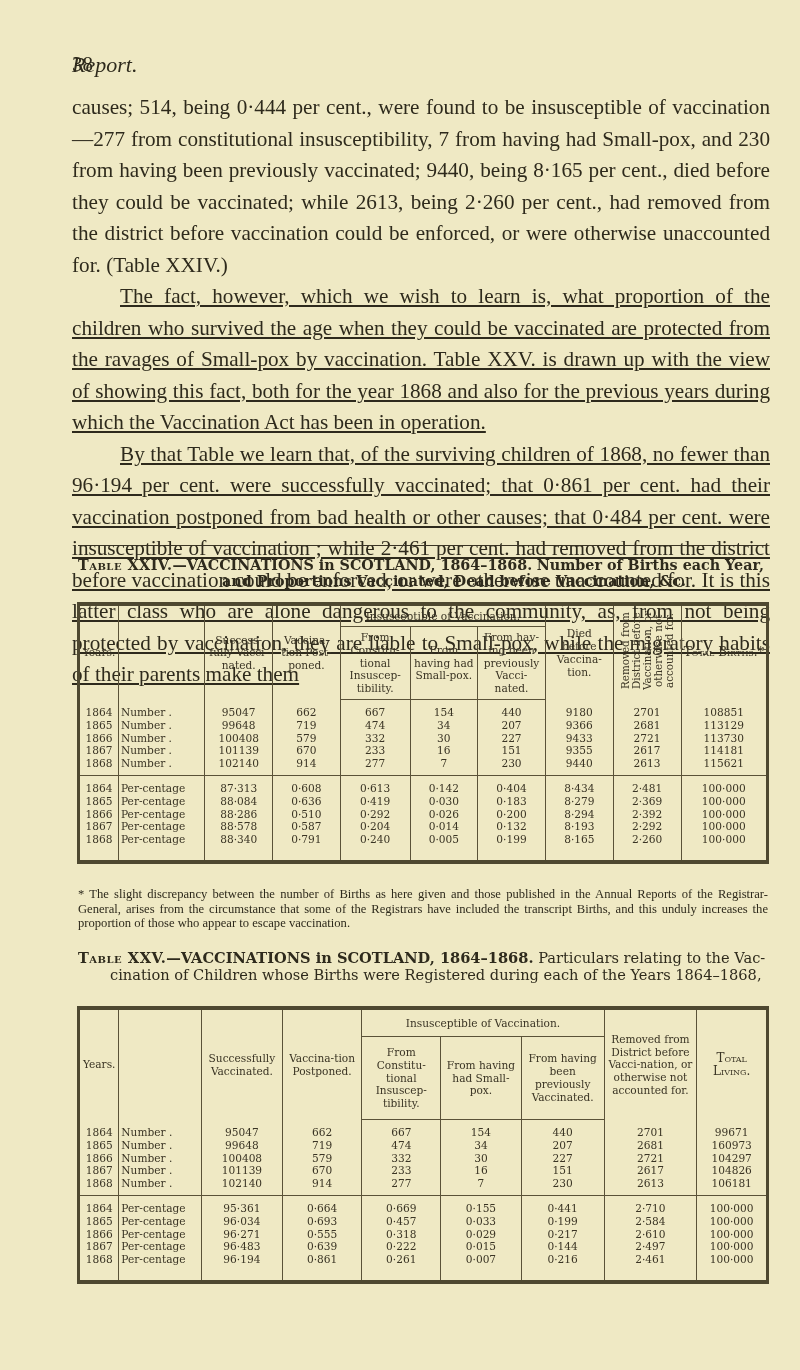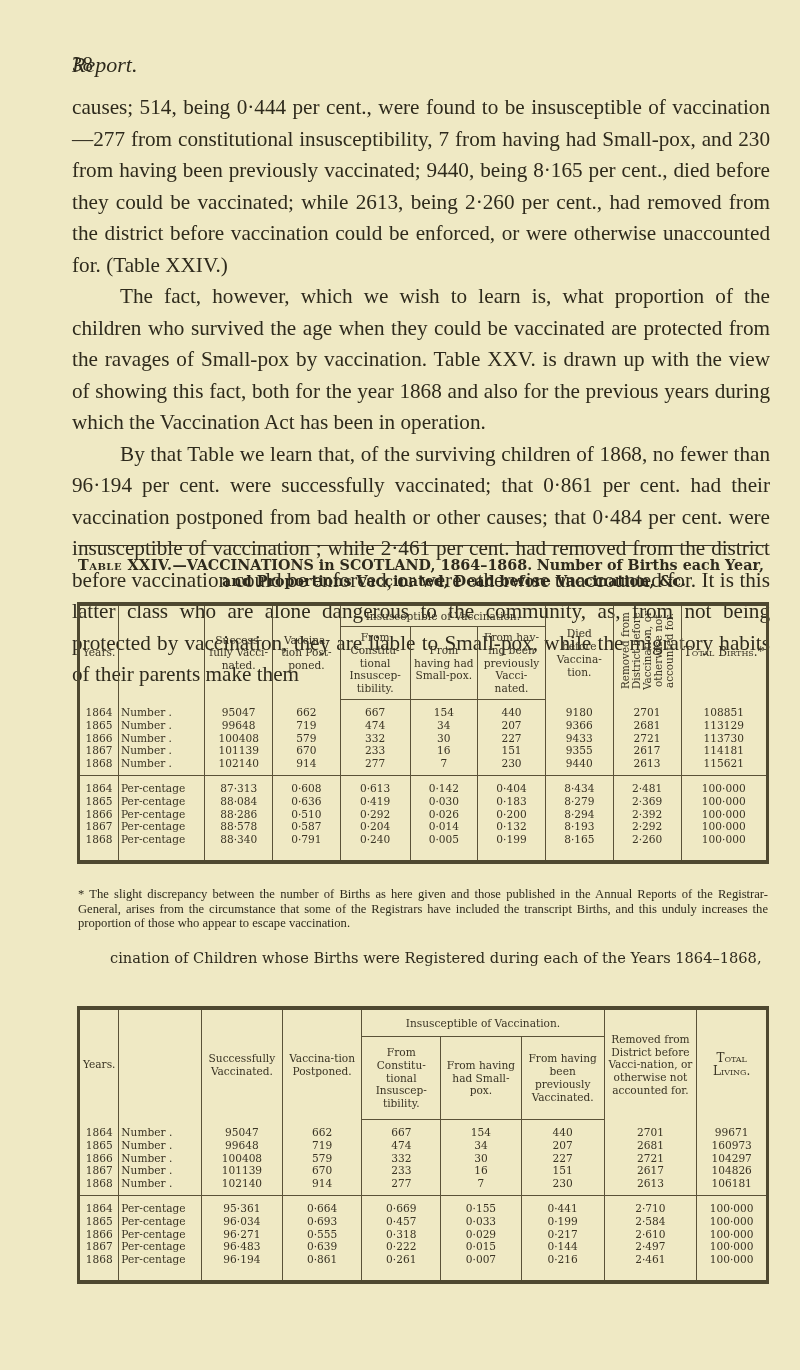--- a/index.html
+++ b/index.html
@@ -10,21 +10,21 @@
     font-family: "Liberation Serif", "DejaVu Serif", serif;
     position: relative;
   }
   .page { position: absolute; left: 0; top: 0; width: 800px; height: 1370px; }
   .running-head { position: absolute; top: 52px; left: 72px; width: 698px; height: 30px; }
   .page-number { position: absolute; left: 0; top: 0; font-size: 21px; }
   .running-title { position: absolute; left: 0; right: 0; text-align: left; top: 0; font-size: 22px; font-style: italic; padding-right: 60px; }
 
   .body-text { position: absolute; left: 72px; top: 92px; width: 698px; font-size: 21.2px; line-height: 31.5px; text-align: justify; }
   .body-text p { margin: 0; }
-  .body-text p.indent { text-indent: 48px; }
+  .body-text p.indent { text-indent: 48px; text-decoration: underline; }
 
   .rule { position: absolute; left: 78px; width: 690px; top: 545px; border-top: 1.5px solid #3a3424; }
 
   .caption { position: absolute; left: 78px; width: 690px; font-size: 14.3px; line-height: 16px; font-family: "DejaVu Serif", serif; }
   .caption .tbl-no { font-variant: small-caps; letter-spacing: 0.5px; }
   .caption .bold { font-weight: bold; }
   .caption .line2 { padding-left: 62px; text-align: center; }
 
   table.stat { position: absolute; border-collapse: collapse; font-family: "DejaVu Serif", serif; font-size: 10.6px; line-height: 12.8px; color: #3a3424; }
   table.stat td, table.stat th { border-left: 1px solid #5a5238; padding: 0 2px; text-align: center; font-weight: normal; vertical-align: middle; }
@@ -218,20 +218,24 @@
           <td>8·165</td>
           <td>2·260</td>
           <td>100·000</td>
       </tr>
     </tbody>
   </table>
 
   <div class="footnote">* The slight discrepancy between the number of Births as here given and those published in the Annual Reports of the Registrar-General, arises from the circumstance that some of the Registrars have included the transcript Births, and this unduly increases the proportion of those who appear to escape vaccination.</div>
 
   <div class="caption" style="top:950px; font-size:14.6px; line-height:16.5px;">
+    <div>
+      <span class="tbl-no bold">Table XXV.</span><span class="bold">—VACCINATIONS in SCOTLAND, 1864–1868.</span>
+      <span>Particulars relating to the Vac-</span>
+    </div>
     <div style="padding-left:32px;">cination of Children whose Births were Registered during each of the Years 1864–1868,</div>
   </div>
 
   <table class="stat" style="left:77px; top:1006px; width:692px;">
     <colgroup>
       <col style="width:40px">
         <col style="width:82px">
         <col style="width:80px">
         <col style="width:79px">
       <col style="width:78px">

